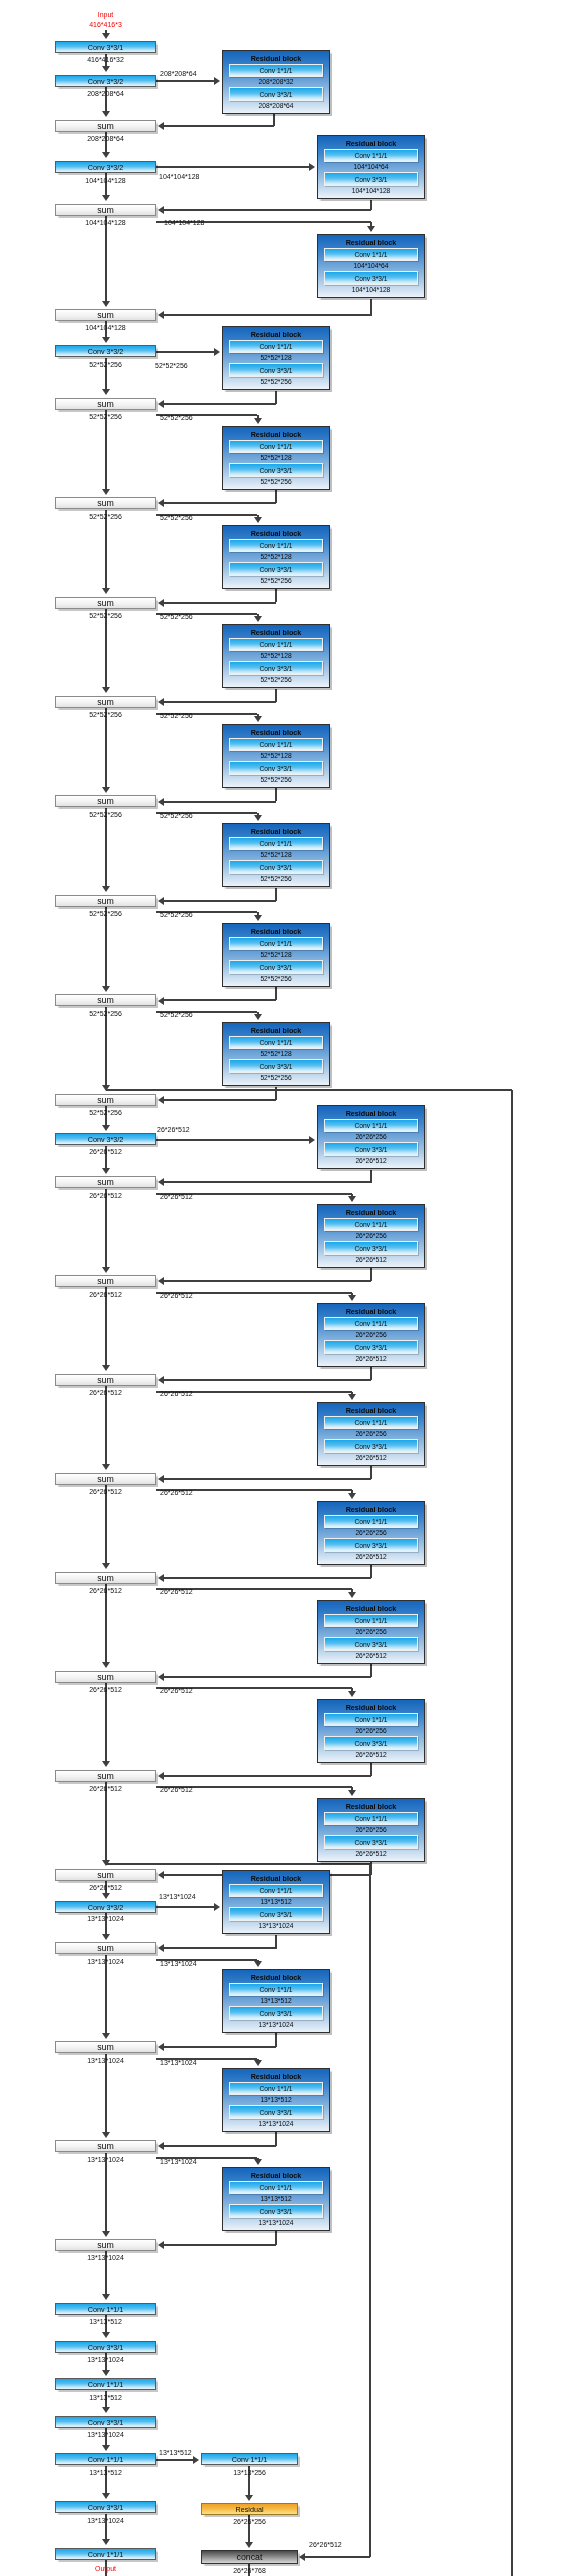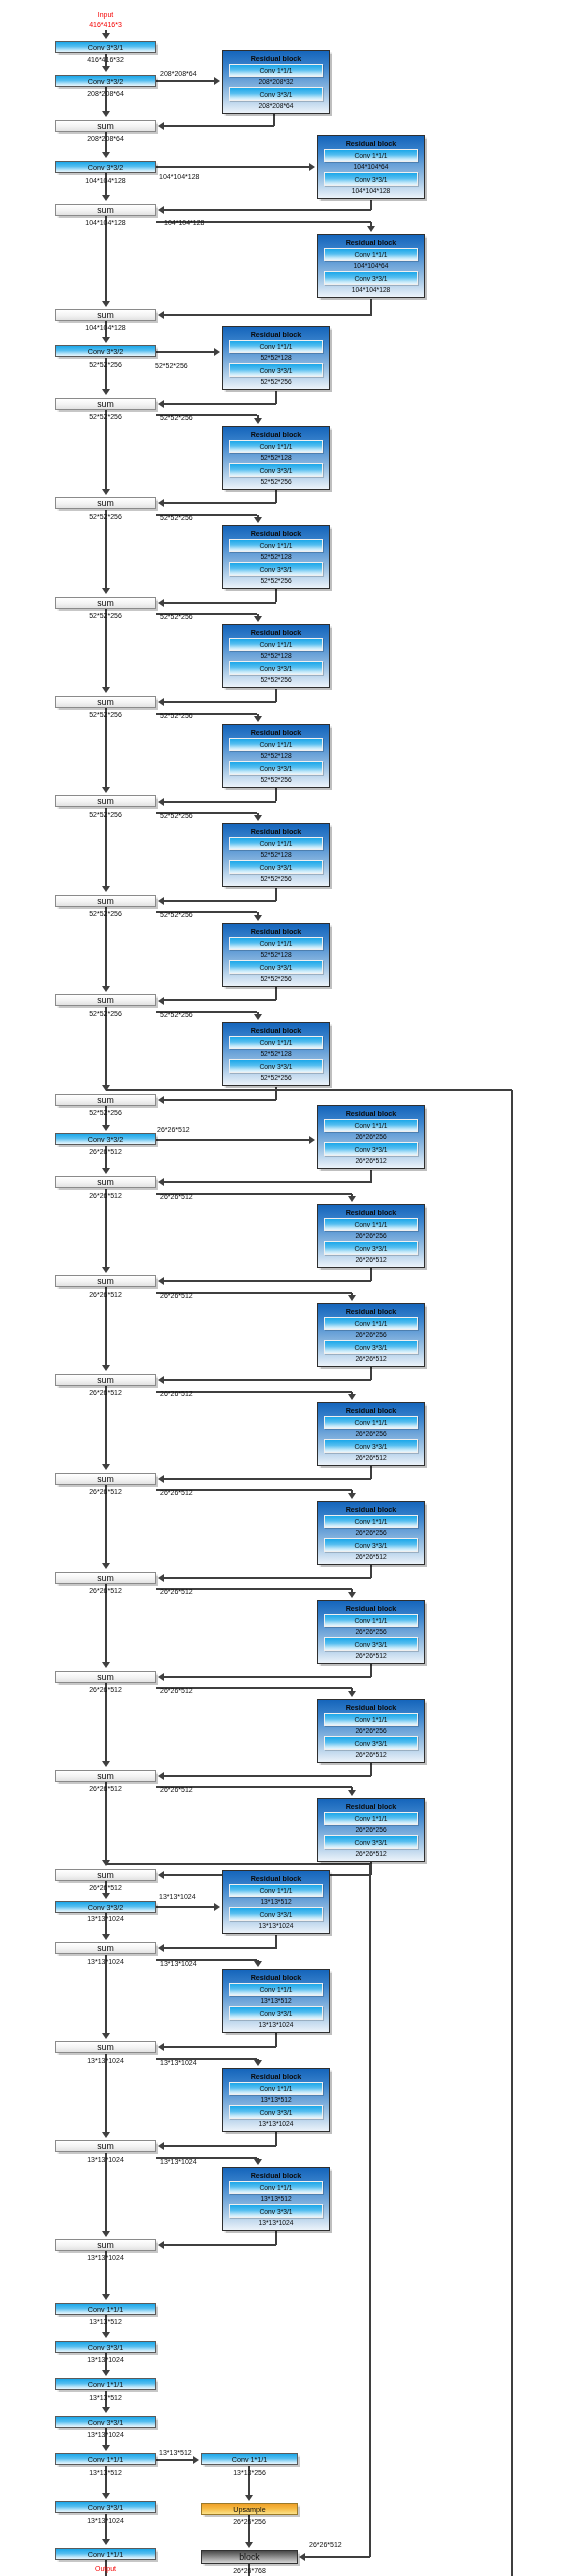--- a/index.html
+++ b/index.html
@@ -288,22 +288,22 @@
     <div class="bx sum" style="left: 55px; top: 2140px; width: 101px; height: 12.4px;">sum</div>
     <div class="bx sum" style="left: 55px; top: 2239px; width: 101px; height: 12.4px;">sum</div>
     <div class="bx conv" style="left: 55px; top: 2303px; width: 101px; height: 12.4px;">Conv 1*1/1</div>
     <div class="bx conv" style="left: 55px; top: 2341px; width: 101px; height: 12.4px;">Conv 3*3/1</div>
     <div class="bx conv" style="left: 55px; top: 2378px; width: 101px; height: 12.4px;">Conv 1*1/1</div>
     <div class="bx conv" style="left: 55px; top: 2416px; width: 101px; height: 12.4px;">Conv 3*3/1</div>
     <div class="bx conv" style="left: 55px; top: 2453px; width: 101px; height: 12.4px;">Conv 1*1/1</div>
     <div class="bx conv" style="left: 55px; top: 2501px; width: 101px; height: 12.4px;">Conv 3*3/1</div>
     <div class="bx conv" style="left: 55px; top: 2548px; width: 101px; height: 12.4px;">Conv 1*1/1</div>
     <div class="bx conv" style="left: 201px; top: 2453px; width: 97px; height: 12.4px;">Conv 1*1/1</div>
-    <div class="bx upsample" style="left: 201px; top: 2503px; width: 97px; height: 12.4px;">Upsample</div>
-    <div class="bx concat" style="left: 201px; top: 2550px; width: 97px; height: 14px;">block</div>
+    <div class="bx upsample" style="left: 201px; top: 2503px; width: 97px; height: 12.4px;">Residual</div>
+    <div class="bx concat" style="left: 201px; top: 2550px; width: 97px; height: 14px;">concat</div>
     <div class="rb" style="left: 222px; top: 50px;">
       <div class="rb-title">Residual block</div>
       <div class="rb-conv">Conv 1*1/1</div>
       <div class="rb-dim">208*208*32</div>
       <div class="rb-conv">Conv 3*3/1</div>
       <div class="rb-dim">208*208*64</div>
     </div>
     <div class="rb" style="left: 317px; top: 135px;">
       <div class="rb-title">Residual block</div>
       <div class="rb-conv">Conv 1*1/1</div>

